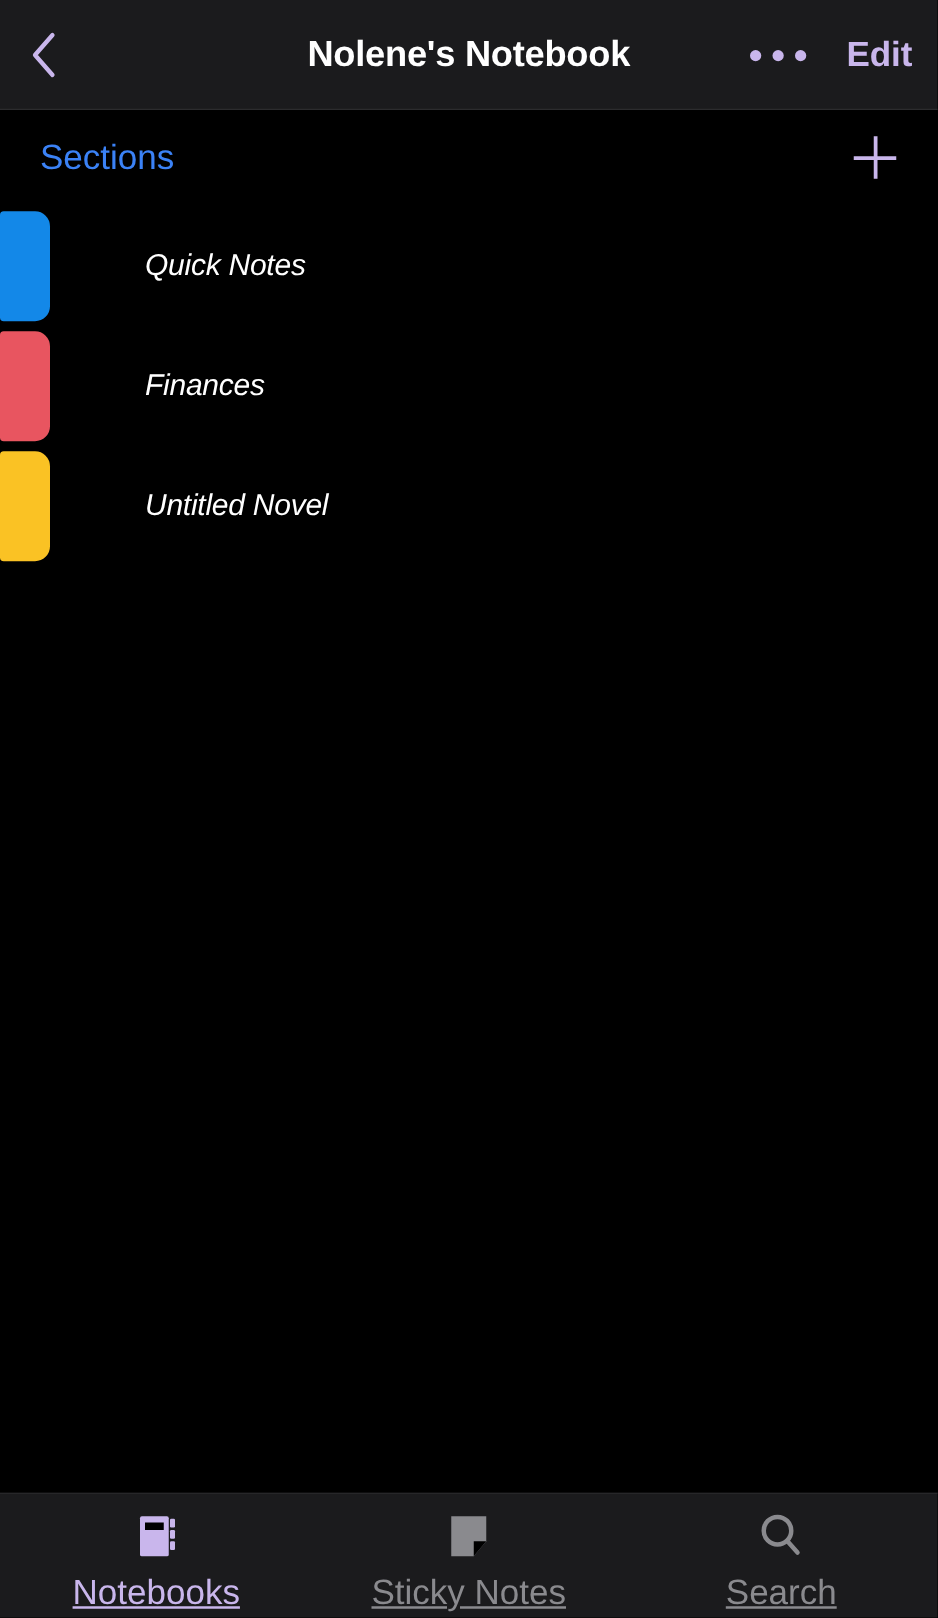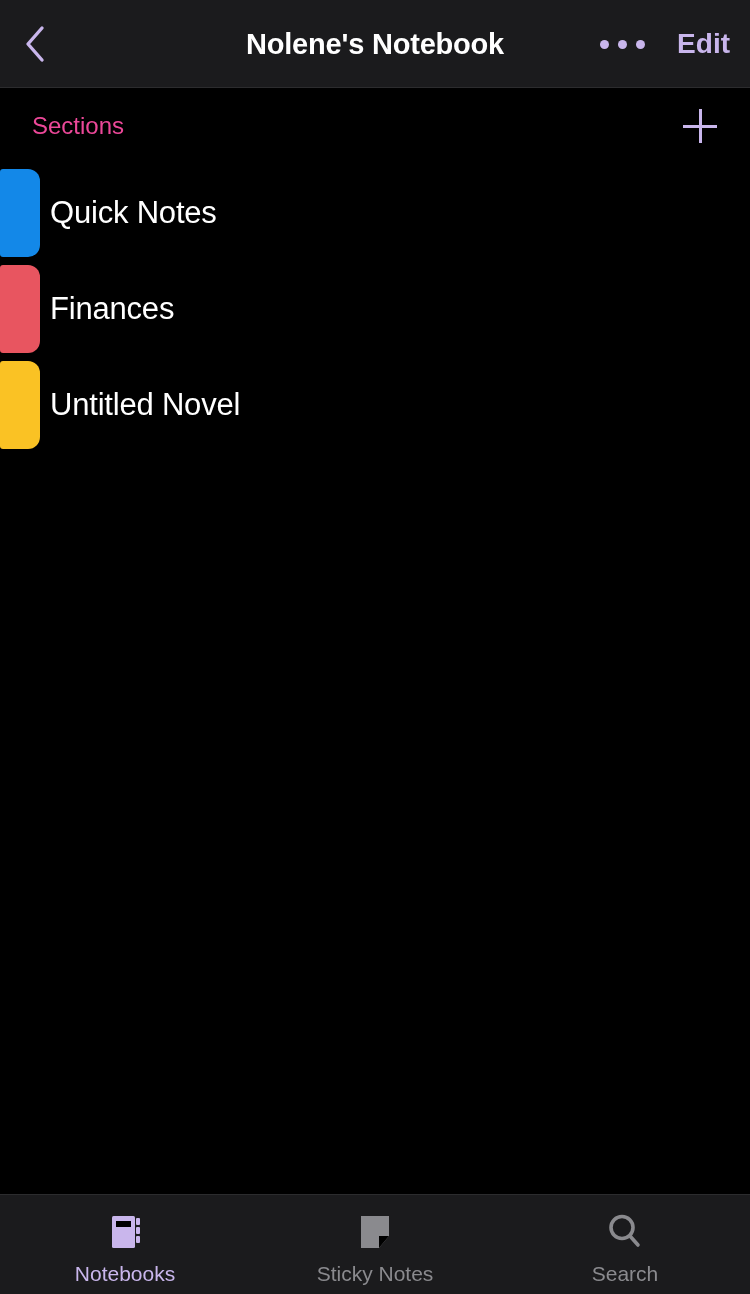--- a/index.html
+++ b/index.html
@@ -105,22 +105,22 @@
   }
 
   .sections-header {
     position: relative;
     height: 76px;
     display: flex;
     align-items: center;
     padding: 0 0 0 32px;
   }
   .sections-title {
-    color: #ec4899;
-    font-size: 24px;
+    color: #3b82f6;
+    font-size: 28px;
     font-weight: normal;
     letter-spacing: 0px;
   }
   .add-btn {
     position: absolute;
     right: 22px;
     top: 50%;
     transform: translateY(-50%);
     width: 56px;
     height: 56px;
@@ -159,24 +159,25 @@
     left: 0;
     top: 4px;
     width: 40px;
     height: 88px;
     border-top-right-radius: 12px;
     border-bottom-right-radius: 12px;
     border-top-left-radius: 3px;
     border-bottom-left-radius: 3px;
   }
   .section-label {
-    margin-left: 50px;
+    margin-left: 116px;
     color: #ffffff;
-    font-size: 31px;
+    font-size: 24px;
     letter-spacing: -0.2px;
+    font-style: italic;
   }
 
   
   .tabbar {
     flex: 0 0 100px;
     height: 100px;
     background: #1b1b1d;
     border-top: 1px solid #2c2c2e;
     box-sizing: border-box;
     display: flex;
@@ -193,23 +194,24 @@
     padding-top: 4px;
   }
   .tabicon {
     width: 46px;
     height: 46px;
     display: flex;
     align-items: center;
     justify-content: center;
   }
   .tablabel {
-    font-size: 21px;
+    font-size: 28px;
     letter-spacing: 0px;
     line-height: 1;
+    text-decoration: underline;
   }
   .tab-active .tablabel { color: #c9b6ec; }
   .tab-inactive .tablabel { color: #8a8a8e; }
 </style>
 </head>
 <body>
 
 <div id="app">
 
   <div class="navbar">

